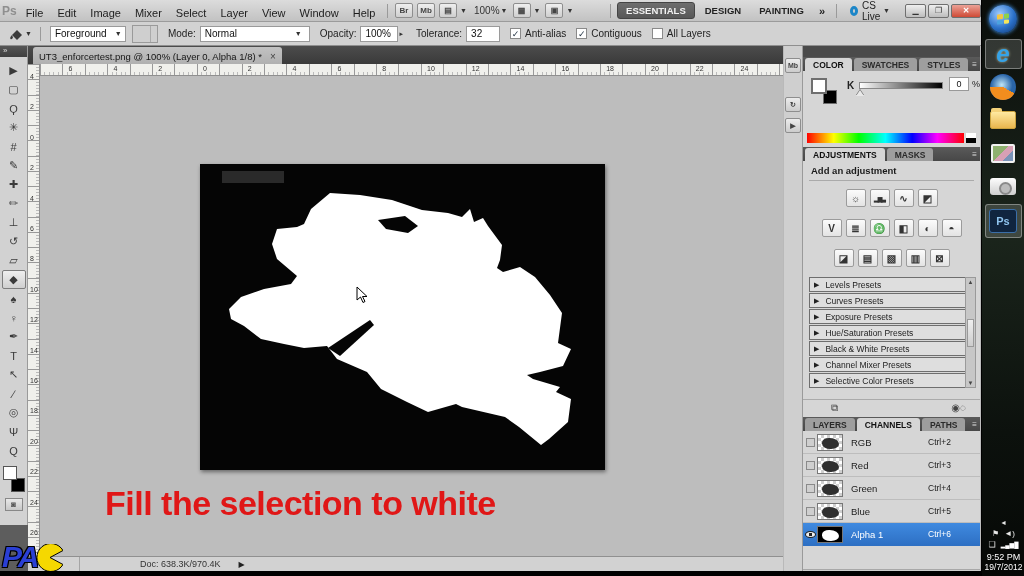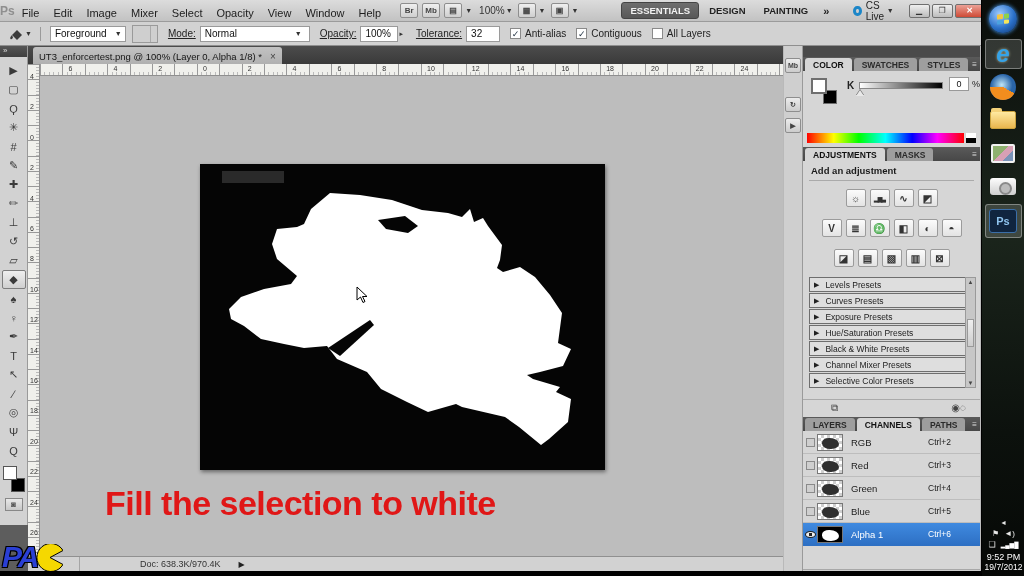--- a/index.html
+++ b/index.html
@@ -28,21 +28,21 @@
   #cslive { display:flex; align-items:center; font-size:10px; color:#222; margin:0 8px; }
   #cslive .ring { width:10px; height:10px; border:3px solid #1c86c8; border-radius:50%; margin-right:4px; }
   .winbtn { width:21px; height:14px; border:1px solid #6f6f6f; border-radius:2px;
     background:linear-gradient(#efefef,#bdbdbd); margin-left:2px; display:flex; align-items:center;
     justify-content:center; font-size:8px; color:#333; }
   .winbtn.close { background:linear-gradient(#eba196,#cf4a35); color:#fff; width:30px; font-weight:bold;}
 
   
   #optionsbar { position:absolute; left:0; top:22px; width:981px; height:24px; background:#d2d2d2;
     border-bottom:1px solid #8f8f8f; display:flex; align-items:center; font-size:10px; color:#222; }
-  .opt-label { margin:0 4px 0 10px;text-decoration:underline; }
+  .opt-label { margin:0 4px 0 10px; }
   .opt-box { background:#fff; border:1px solid #9a9a9a; height:16px; display:flex; align-items:center;
     padding:0 4px; font-size:10px; color:#111; }
   .opt-dd { justify-content:space-between; }
   .opt-dd .dd-arrow { margin-left:8px; }
   .chk { display:flex; align-items:center; margin-left:10px; }
   .chk .box { width:11px; height:11px; background:#fff; border:1px solid #8a8a8a; margin-right:4px;
     font-size:9px; line-height:10px; text-align:center; color:#234; }
   #swatch-pattern { width:26px; height:18px; background:#cfcfcf; border:1px solid #9a9a9a; margin-left:6px;
     display:flex; } #swatch-pattern i { width:18px; border-right:1px solid #aaa; }
 
@@ -238,21 +238,21 @@
 <div id="app">
 
   <div id="menubar">
     <div id="ps-logo">Ps</div>
     <div id="menus" style="display: flex;">
         <div class="menu-item">File</div>
         <div class="menu-item">Edit</div>
         <div class="menu-item">Image</div>
         <div class="menu-item">Mixer</div>
         <div class="menu-item">Select</div>
-        <div class="menu-item">Opacity</div>
+        <div class="menu-item">Layer</div>
         <div class="menu-item">View</div>
         <div class="menu-item">Window</div>
         <div class="menu-item">Help</div>
       </div>
     <span class="bar-sep"></span>
     <span class="appicon">Br</span>
     <span class="appicon">Mb</span>
     <span class="appicon">▤</span>
       <span class="dd-arrow">▼</span>
     <span id="zoom-level">100%</span>

